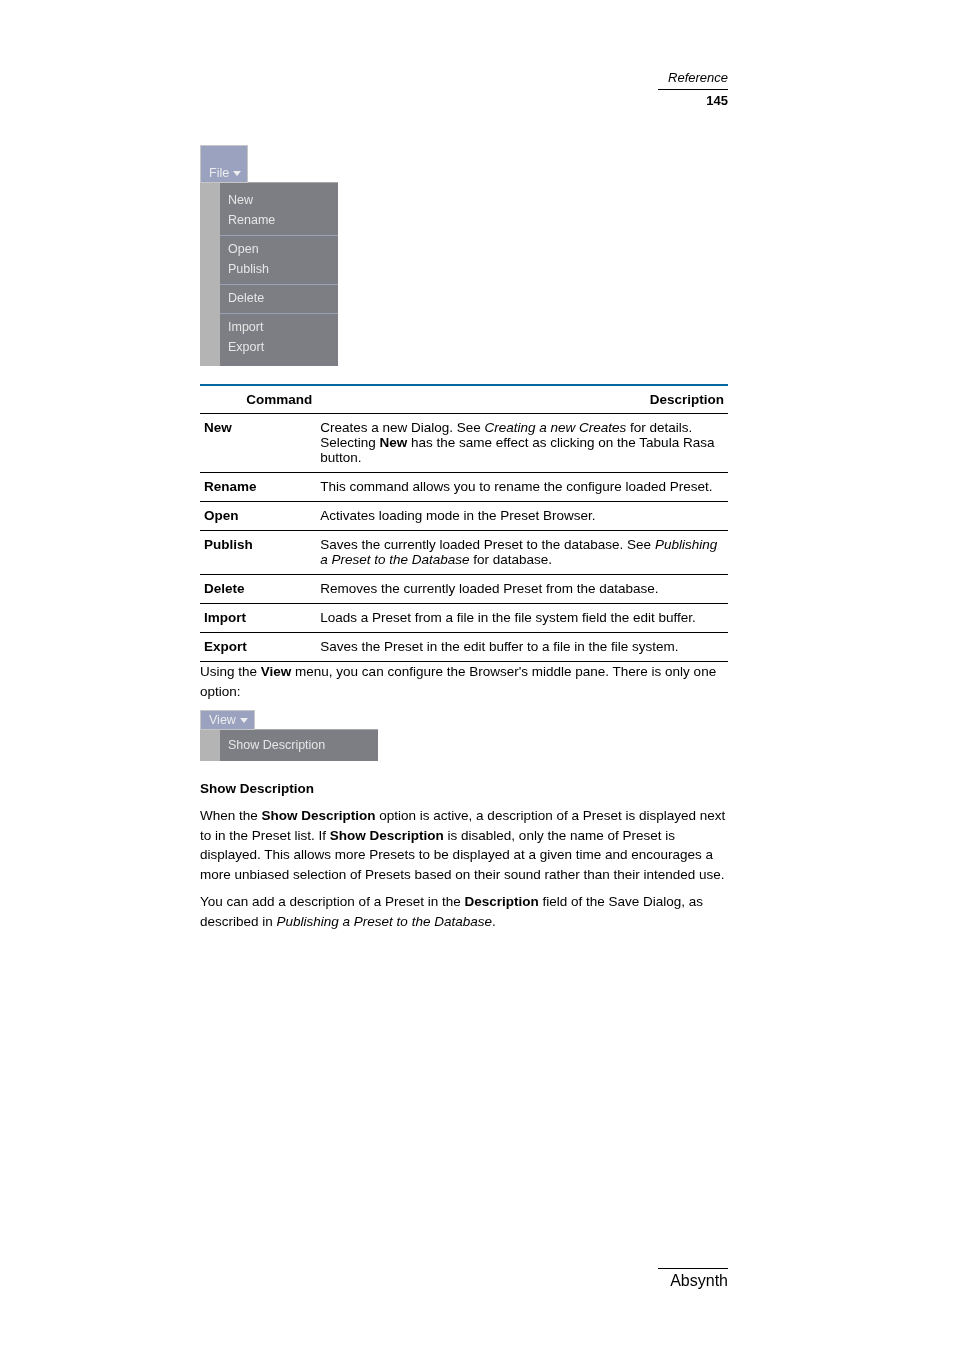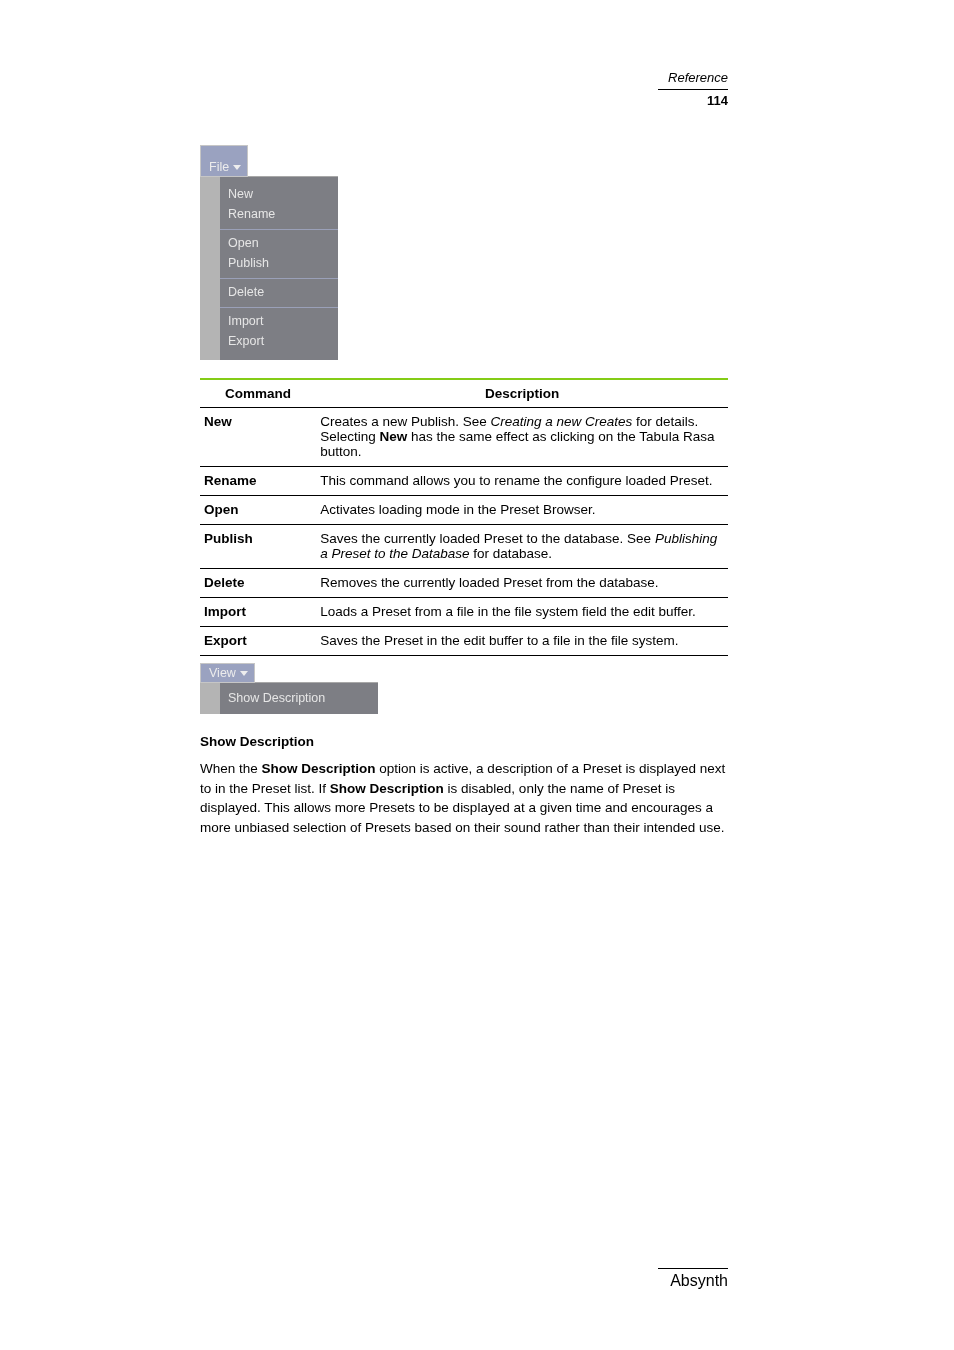--- a/index.html
+++ b/index.html
@@ -12,21 +12,21 @@
   .content { position: absolute; top: 138px; left: 200px; right: 130px; }
   .body-text { font-size: 13.5px; line-height: 1.45; margin-bottom: 8px; }
   .section-title { font-size: 13.5px; font-weight: bold; margin-top: 28px; margin-bottom: 10px; }
   .section-title.mt-small { margin-top: 20px; }
   .ref { font-style: italic; }
 
   
   .file-menu-fig { margin: 6px 0 18px 0; }
   .menu-tab {
     display: inline-block; background: #9aa2c0; color: #ececec;
-    font-size: 12.5px; padding: 14px 6px 2px 8px; border: 1px solid #c6c6c6;
+    font-size: 12.5px; padding: 20px 6px 2px 8px; border: 1px solid #c6c6c6;
     position: relative; top: 1px; z-index: 2;
   }
   .menu-tab .tri { display:inline-block; width:0; height:0; border-left:4px solid transparent; border-right:4px solid transparent; border-top:5px solid #eee; margin-left:4px; vertical-align:middle; }
   .menu-panel {
     display: flex; width: 138px; background: #7d7e84; border-top: 1px solid #a8a8a8;
   }
   .menu-gutter { width: 20px; background: #b4b4b4; }
   .menu-items { flex: 1; padding: 6px 0; }
   .menu-group { padding: 2px 0; }
   .menu-group + .menu-group { border-top: 1px solid #9aa0b8; margin-top: 2px; padding-top: 4px; }
@@ -40,41 +40,41 @@
     position: relative; top: 1px; z-index: 2;
   }
   .view-tab .tri { display:inline-block; width:0; height:0; border-left:4px solid transparent; border-right:4px solid transparent; border-top:5px solid #eee; margin-left:4px; vertical-align:middle; }
   .view-panel { display: flex; width: 178px; background: #7d7e84; border-top: 1px solid #a8a8a8; }
   .view-gutter { width: 20px; background: #b4b4b4; }
   .view-items { flex: 1; padding: 4px 0; }
   .view-item { color: #e6e6e6; font-size: 12.5px; padding: 4px 10px 5px 8px; }
 
   
   table.cmd { width: 100%; border-collapse: collapse; font-size: 13.5px; margin-top: 4px; }
-  table.cmd th { text-align: center; font-weight: bold; padding: 6px 4px; border-top: 2px solid #84cc16; border-bottom: 1px solid #000; }
+  table.cmd th { text-align: right; font-weight: bold; padding: 6px 4px; border-top: 2px solid #0369a1; border-bottom: 1px solid #000; }
   table.cmd td { padding: 6px 4px 7px 4px; border-bottom: 1px solid #000; vertical-align: top; }
   table.cmd col.c1 { width: 22%; }
   table.cmd col.c2 { width: 78%; }
   table.cmd .bold { font-weight: bold; }
 
   .indent { margin-left: 0px; }
 
   .footer { position: absolute; bottom: 60px; right: 130px; font-size: 16px; text-align: right; }
   .footer .rule { border-top: 1px solid #000; width: 70px; margin-bottom: 3px; margin-left: auto; }
 </style>
 </head>
 <body>
 
 <div class="page">
 
   <div class="header-right">
     <span class="title">Reference</span>
     <div class="rule"></div>
   </div>
-  <div class="page-number">114</div>
+  <div class="page-number">145</div>
 
   <div class="content">
 
 
     <div class="file-menu-fig">
       <span class="menu-tab">
         <span>File</span><span class="tri"></span>
       </span>
       <div class="menu-panel">
         <div class="menu-gutter"></div>
@@ -106,21 +106,21 @@
       <thead>
         <tr>
           <th>Command</th>
           <th>Description</th>
         </tr>
       </thead>
       <tbody>
         <tr>
           <td class="bold">New</td>
           <td>
-            <span>Creates a new Publish. See </span><span class="ref">Creating a new Creates</span><span> for details. Selecting </span><span class="bold">New</span><span> has the same effect as clicking on the Tabula Rasa button.</span>
+            <span>Creates a new Dialog. See </span><span class="ref">Creating a new Creates</span><span> for details. Selecting </span><span class="bold">New</span><span> has the same effect as clicking on the Tabula Rasa button.</span>
           </td>
         </tr>
         <tr>
           <td class="bold">Rename</td>
           <td>This command allows you to rename the configure loaded Preset.</td>
         </tr>
         <tr>
           <td class="bold">Open</td>
           <td>Activates loading mode in the Preset Browser.</td>
         </tr>
@@ -138,37 +138,43 @@
           <td class="bold">Import</td>
           <td>Loads a Preset from a file in the file system field the edit buffer.</td>
         </tr>
         <tr>
           <td class="bold">Export</td>
           <td>Saves the Preset in the edit buffer to a file in the file system.</td>
         </tr>
       </tbody>
     </table>
 
+    <p class="body-text indent">
+      <span>Using the </span><span class="bold" style="font-weight:bold">View</span><span> menu, you can configure the Browser's middle pane. There is only one option:</span>
+    </p>
 
     <div class="view-menu-fig">
       <span class="view-tab">
         <span>View</span><span class="tri"></span>
       </span>
       <div class="view-panel">
         <div class="view-gutter"></div>
         <div class="view-items">
           <div class="view-item">Show Description</div>
         </div>
       </div>
     </div>
 
     <p class="section-title mt-small">Show Description</p>
     <p class="body-text">
       <span>When the </span><span style="font-weight:bold">Show Description</span><span> option is active, a description of a Preset is displayed next to in the Preset list. If </span><span style="font-weight:bold">Show Description</span><span> is disabled, only the name of Preset is displayed. This allows more Presets to be displayed at a given time and encourages a more unbiased selection of Presets based on their sound rather than their intended use.</span>
     </p>
+    <p class="body-text">
+      <span>You can add a description of a Preset in the </span><span style="font-weight:bold">Description</span><span> field of the Save Dialog, as described in </span><span class="ref">Publishing a Preset to the Database</span><span>.</span>
+    </p>
 
   </div>
 
   <div class="footer">
     <div class="rule"></div>
     <span>Absynth</span>
   </div>
 
 </div>
 

